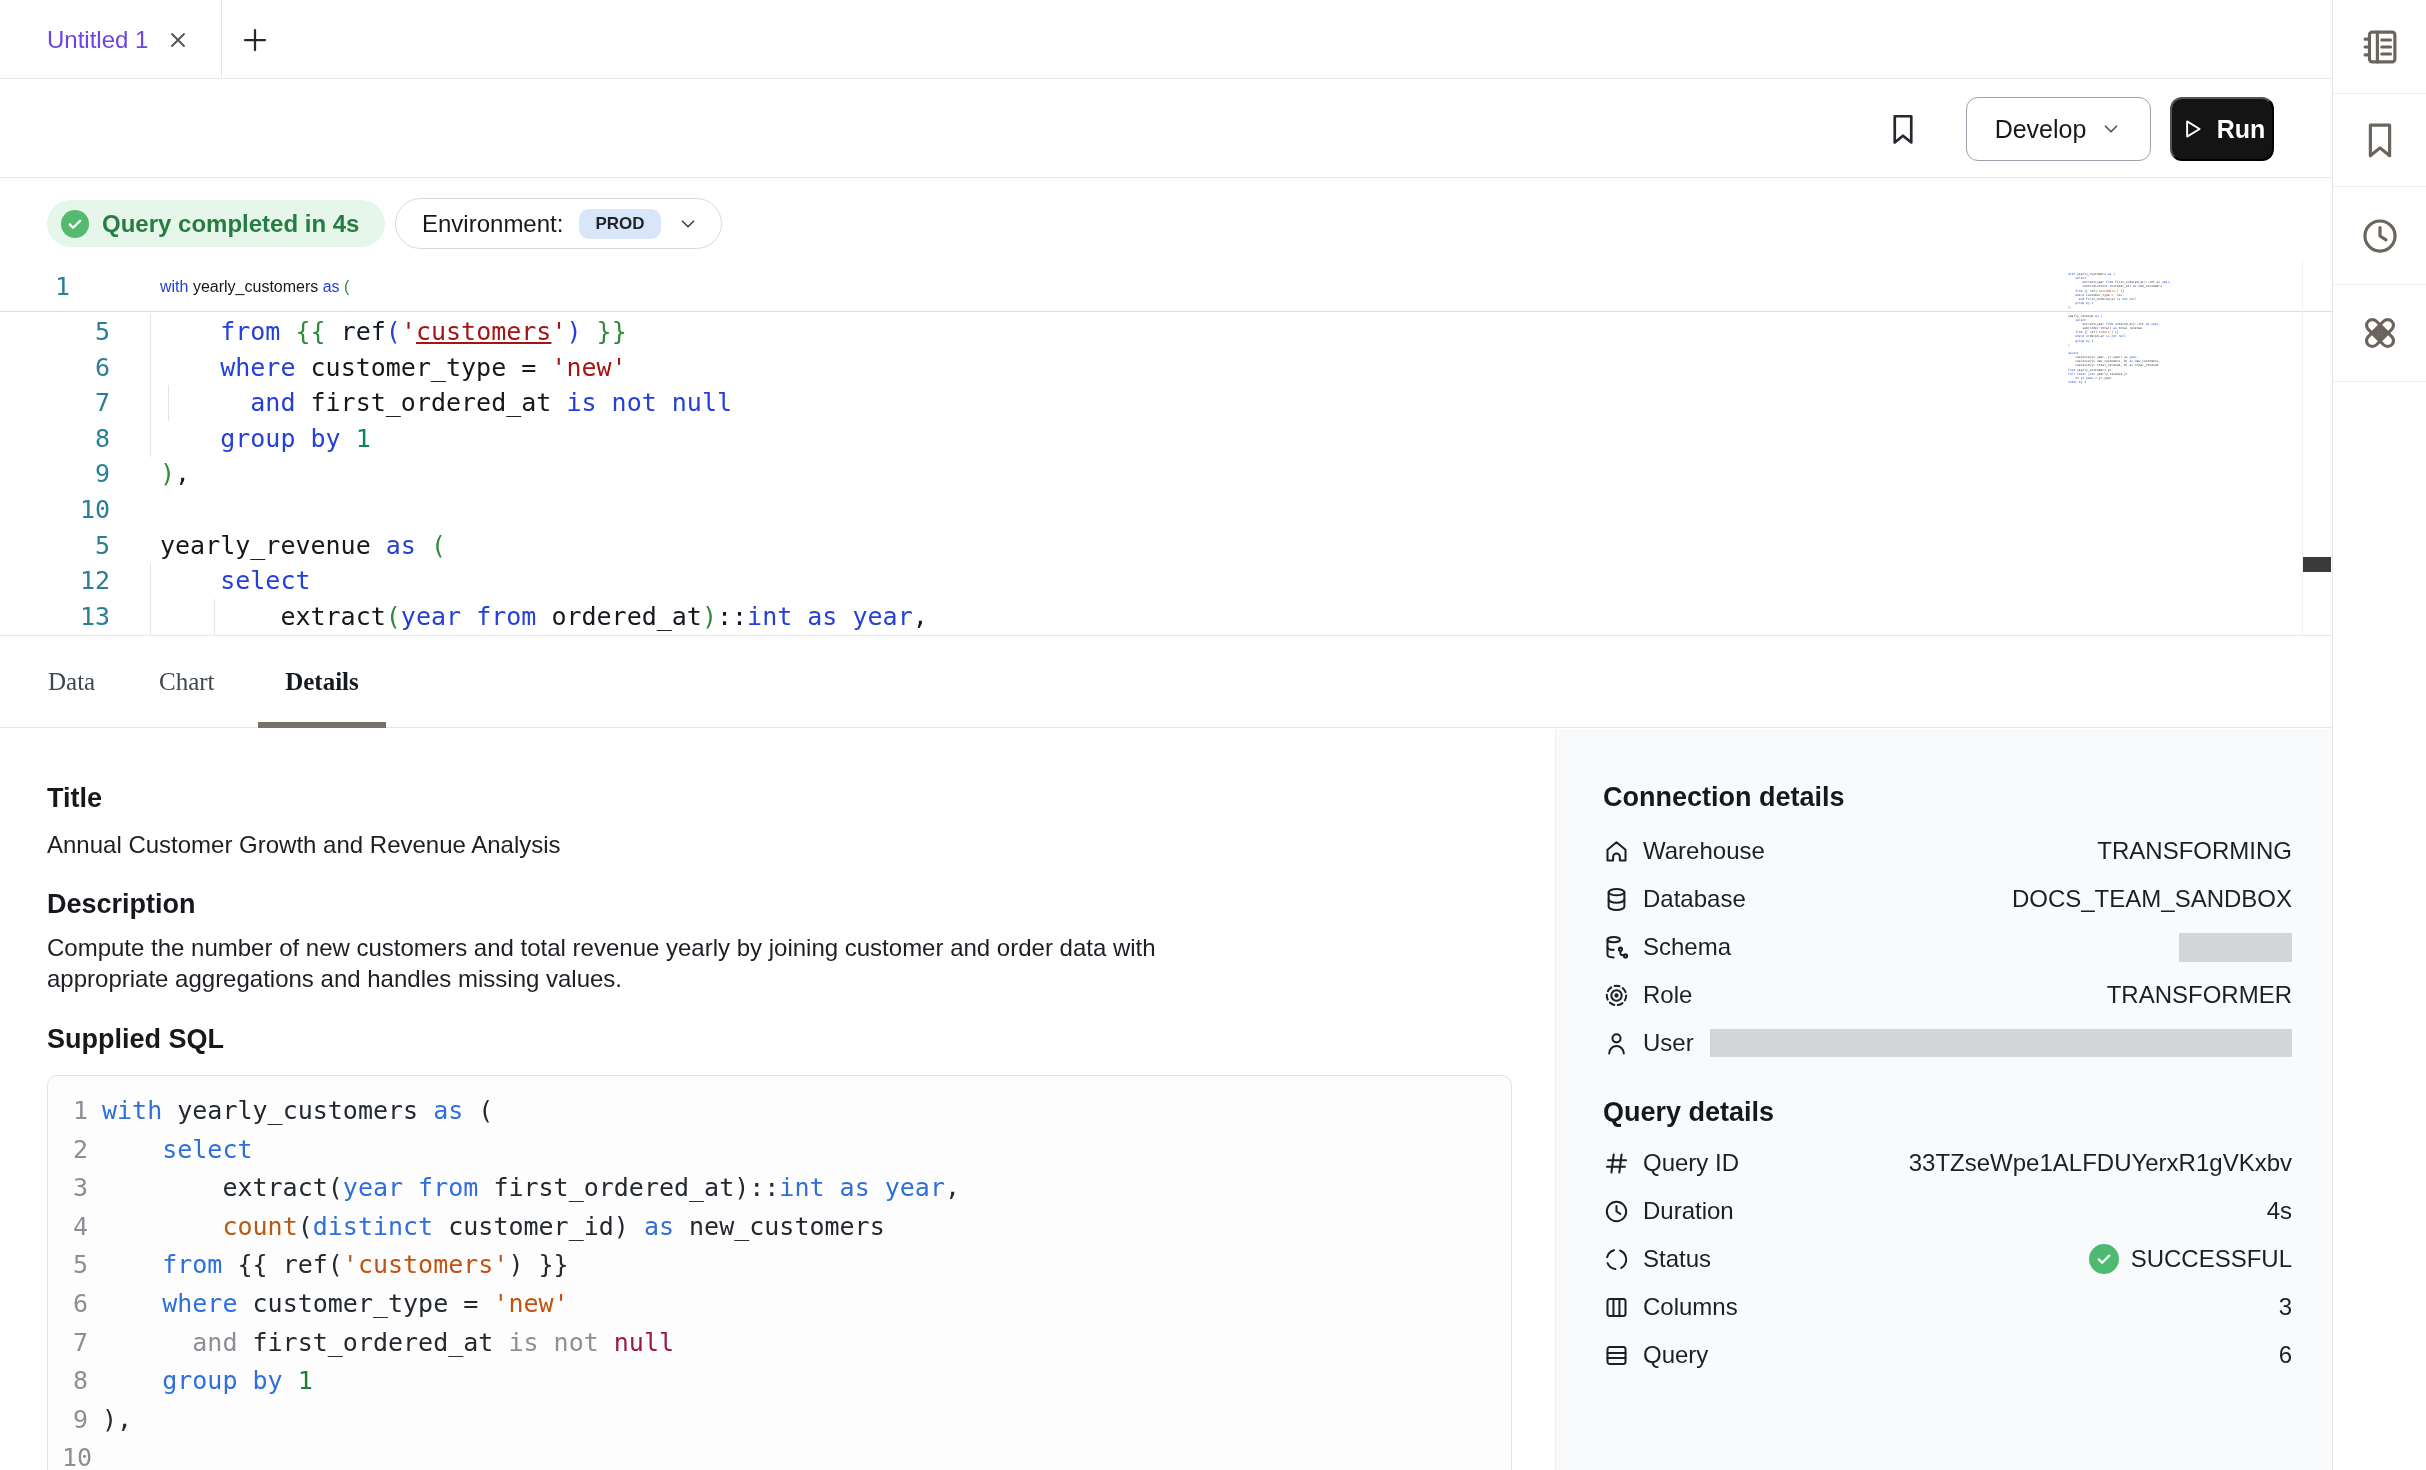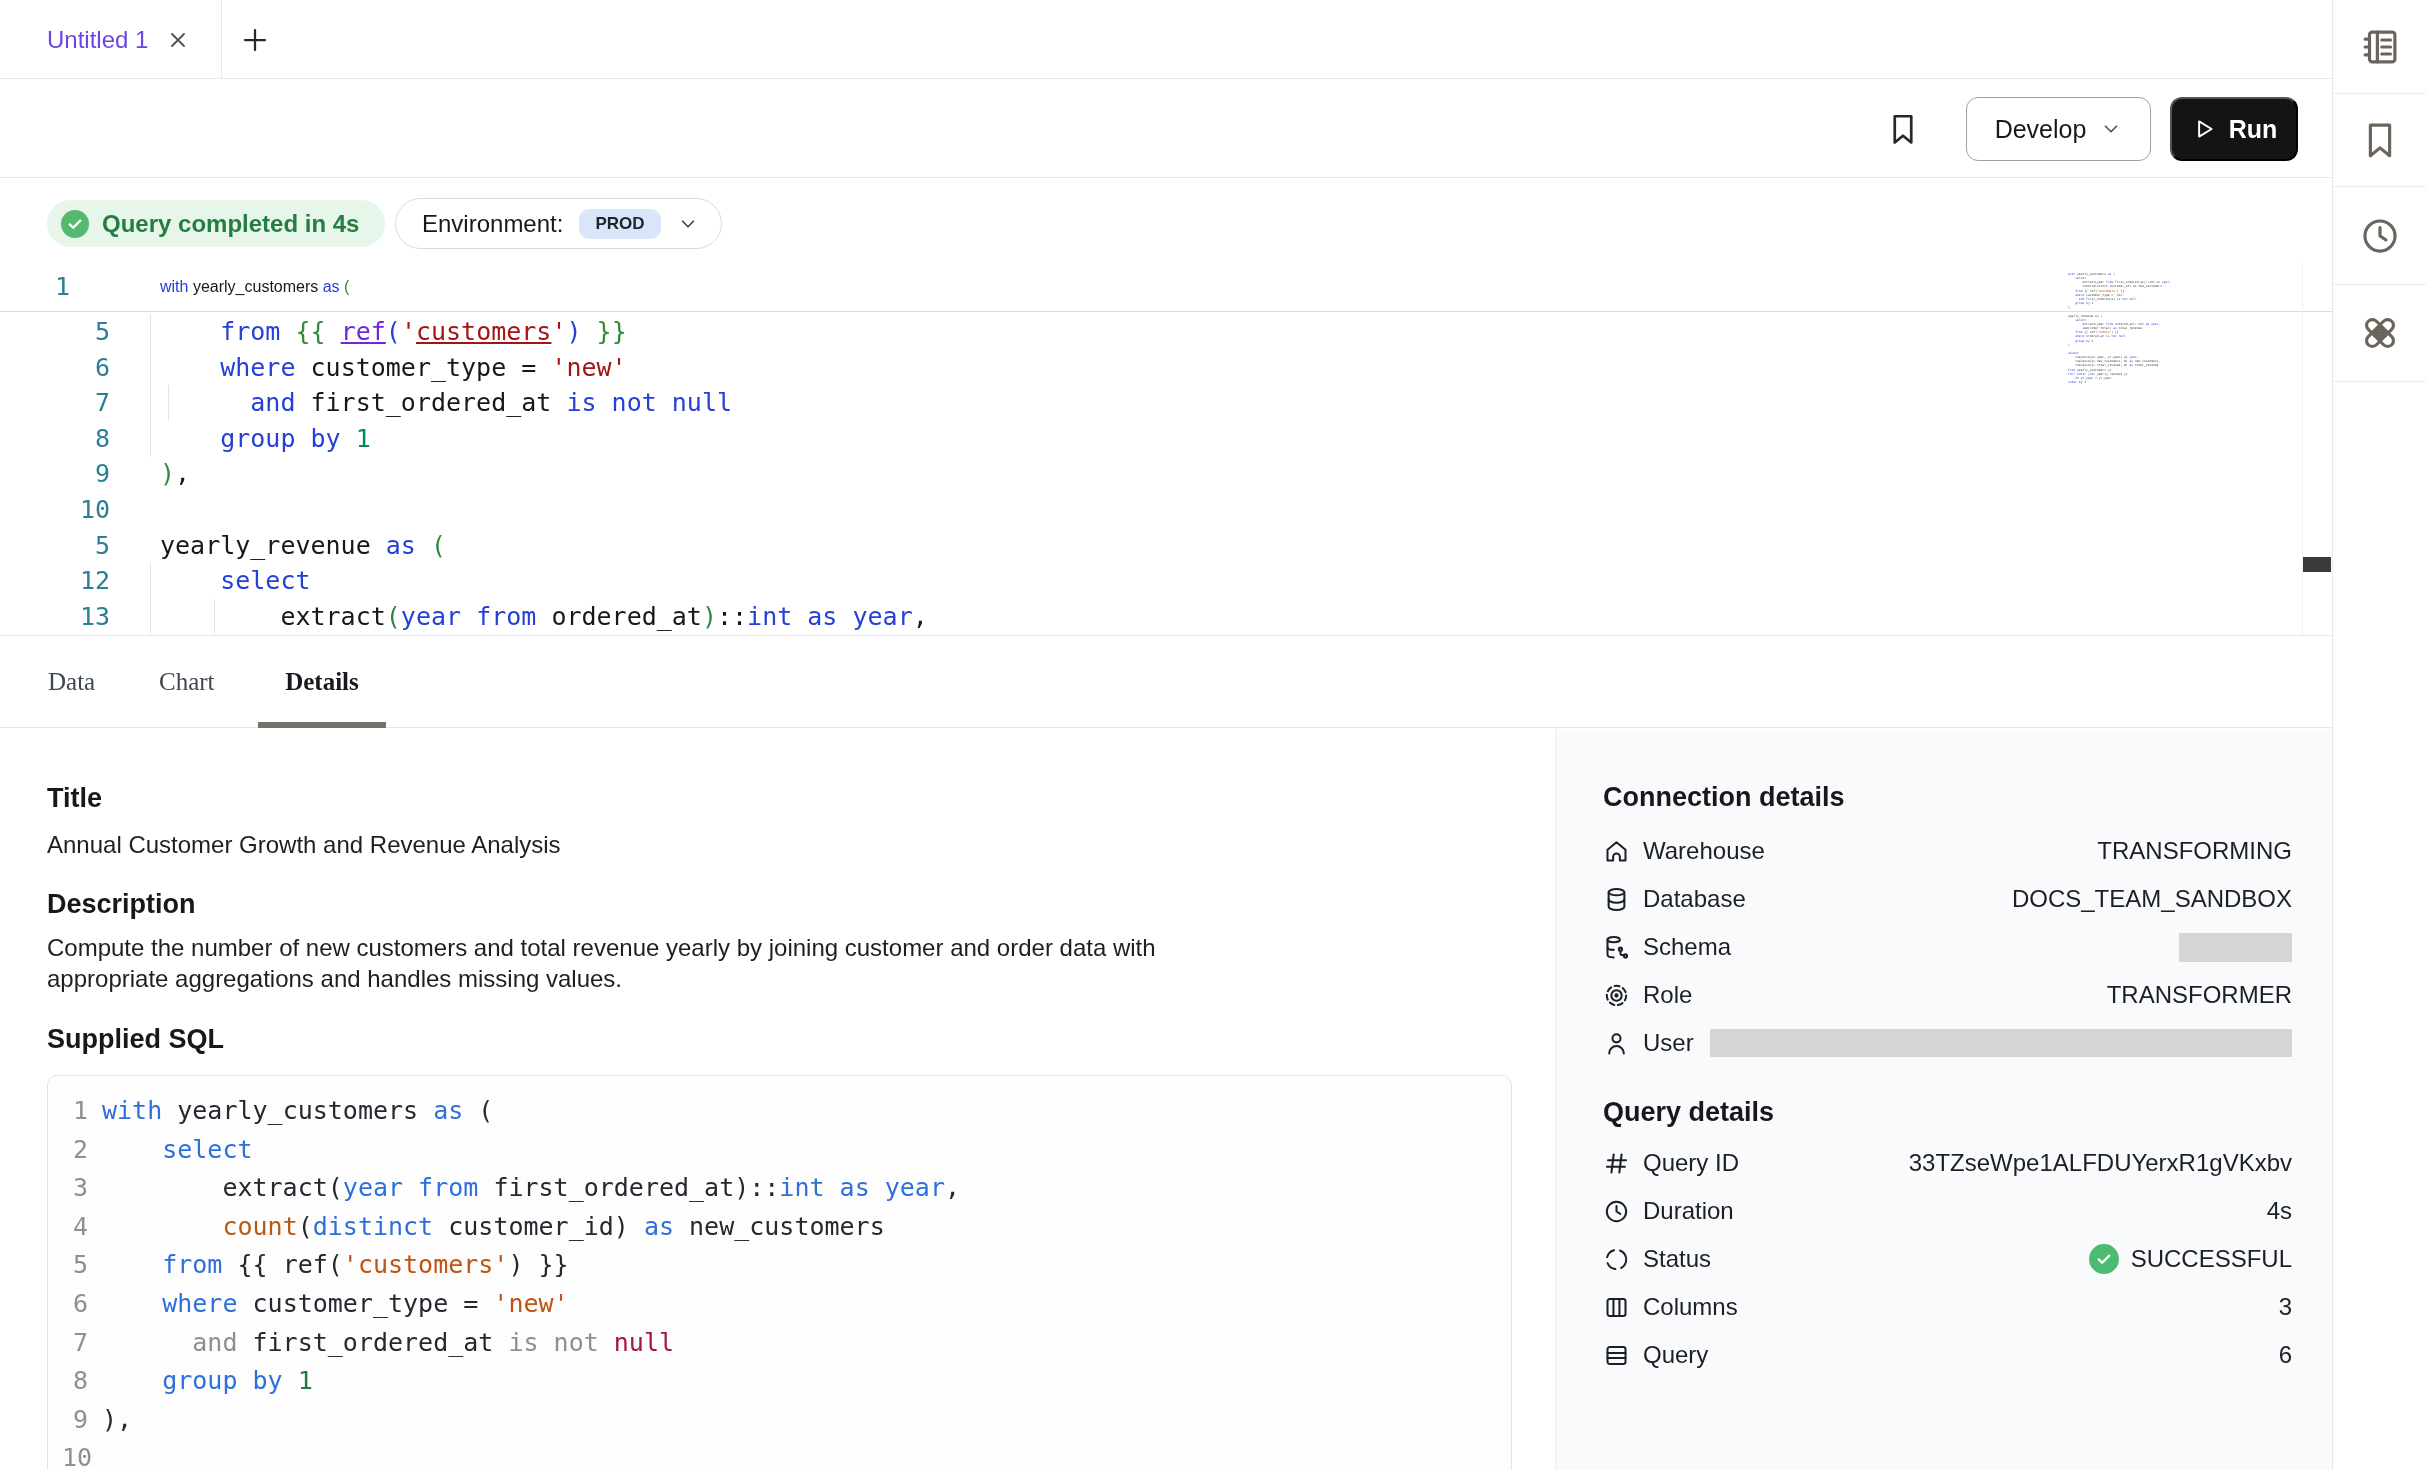--- a/index.html
+++ b/index.html
@@ -22,21 +22,21 @@
   .rail-cell { width:94px; height:94px; border-bottom:1px solid #ececec; display:flex; align-items:center; justify-content:center; color:#6a645c; }
   .rail-cell:nth-child(2){height:93px;} .rail-cell:nth-child(3){height:98px;} .rail-cell:nth-child(4){height:97px;}
   .rail-cell svg { width:42px; height:42px; }
 
   
   #toolbar { left:0; top:80px; width:2332px; height:98px; border-bottom:1px solid #e9e9e9; background:#fff; }
   #bm-btn { position:absolute; left:1885px; top:109px; width:36px; height:40px; color:#24292f; }
   #develop-btn { position:absolute; left:1966px; top:97px; width:185px; height:64px; border:1.5px solid #9aa3ab;
     border-radius:12px; background:#fff; display:flex; align-items:center; justify-content:center; gap:14px;
     font-size:25px; color:#16191d; font-weight:500; cursor:pointer; }
-  #run-btn { position:absolute; left:2170px; top:97px; width:128px; height:64px; background:#141414; border-radius:12px;
+  #run-btn { position:absolute; left:2170px; top:97px; width:104px; height:64px; background:#141414; border-radius:12px;
     display:flex; align-items:center; justify-content:center; gap:12px; color:#fff; font-size:25px; font-weight:600; cursor:pointer; }
 
   
   #status-pill { position:absolute; left:47px; top:200px; height:47px; background:#e6f6ea; border-radius:24px;
     display:flex; align-items:center; gap:13px; padding:0 26px 0 14px; }
   #status-pill .txt { color:#267d41; font-size:24px; font-weight:600; }
   .check-circle { width:28px; height:28px; border-radius:50%; background:#55b96f; display:inline-flex; align-items:center; justify-content:center; }
   #env-pill { position:absolute; left:395px; top:198px; height:51px; border:1.5px solid #d7dadd; border-radius:26px; background:#fff;
     display:flex; align-items:center; gap:16px; padding:0 22px 0 26px; cursor:pointer; }
   #env-pill .env-label { font-size:24px; color:#16191d; }
@@ -50,21 +50,21 @@
     border-bottom:1px solid #dcdcdc; display:flex; align-items:center; }
   #sticky-line .gut { width:110px; padding-left:55px; color:#2a7f96; font-family:"DejaVu Sans Mono", monospace; font-size:25px; }
   #sticky-line .code { margin-left:50px; }
   #editor-lines { position:absolute; left:0; top:52px; width:2200px; }
   #editor-lines .code-line { height:35.6px; line-height:35.6px; }
   #editor-lines .gut { width:110px; text-align:right; color:#2a7f96; }
   #editor-lines .code { margin-left:50px; }
   .guide { position:absolute; width:1px; background:#e4e4e4; }
   
   .e-kw{color:#2440d8;} .e-str{color:#a31515;} .e-strlink{color:#a31515; text-decoration:underline; cursor:pointer;}
-  .e-jinja{color:#2f8a3c;} .e-fn{color:#6d28d9;text-decoration:underline;} .e-num{color:#098658;} .e-pln{color:#16181d;}
+  .e-jinja{color:#2f8a3c;} .e-fn{color:#0f172a;} .e-num{color:#098658;} .e-pln{color:#16181d;}
   #minimap { position:absolute; left:2068px; top:10px; width:120px; font-family:"DejaVu Sans Mono", monospace;
     font-size:3px; line-height:4.15px; white-space:pre; cursor:pointer; }
   .m-kw{color:#2d4fd8;} .m-str{color:#c2410c;} .m-pln{color:#3c3f44;}
   #ed-sb-track { position:absolute; left:2302px; top:0; width:1px; height:373px; background:#f0f0f0; }
   #ed-sb-thumb { position:absolute; left:2303px; top:295px; width:28px; height:15px; background:#3a3a3a; cursor:pointer; }
 
   
   #editor-bottom-border { left:0; top:635px; width:2332px; height:1px; background:#e9e9e9; }
   #rtabs { left:0; top:636px; width:2332px; height:92px; border-bottom:1px solid #e5e6e8; background:#fff; }
   .rtab { position:absolute; top:0; height:92px; display:flex; align-items:center; padding:0 12px; font-size:25px;

